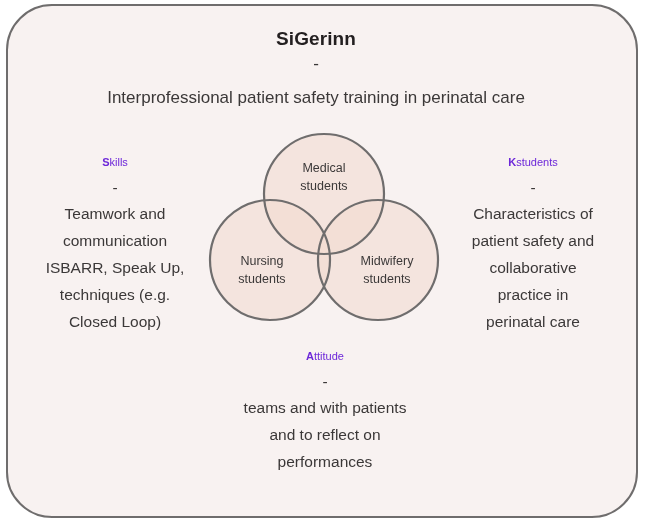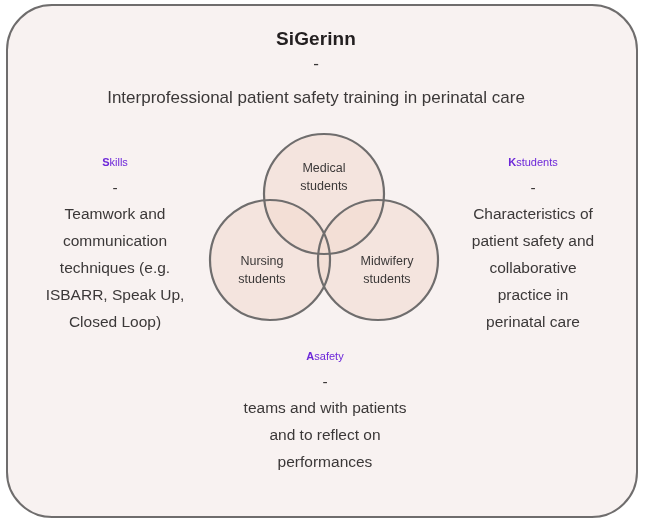--- a/index.html
+++ b/index.html
@@ -134,40 +134,40 @@
     <div class="dash">-</div>
     <div class="subtitle">Interprofessional patient safety training in perinatal care</div>
   </div>
 
   <div class="block" id="block-skills">
     <div class="kicker"><b>S</b><span>kills</span></div>
     <div class="kdash">-</div>
     <div class="body">
       <div>Teamwork and</div>
       <div>communication</div>
+      <div>ISBARR, Speak Up,</div>
       <div>techniques (e.g.</div>
-      <div>ISBARR, Speak Up,</div>
       <div>Closed Loop)</div>
     </div>
   </div>
 
   <div class="block" id="block-knowledge">
     <div class="kicker"><b>K</b><span>students</span></div>
     <div class="kdash">-</div>
     <div class="body">
       <div>Characteristics of</div>
       <div>patient safety and</div>
       <div>collaborative</div>
       <div>practice in</div>
       <div>perinatal care</div>
     </div>
   </div>
 
   <div class="block" id="block-attitude">
-    <div class="kicker"><b>A</b><span>safety</span></div>
+    <div class="kicker"><b>A</b><span>ttitude</span></div>
     <div class="kdash">-</div>
     <div class="body">
       <div>teams and with patients</div>
       <div>and to reflect on</div>
       <div>performances</div>
     </div>
   </div>
 
   <div id="venn">
     <svg width="236" height="200" viewBox="0 0 236 200" xmlns="http://www.w3.org/2000/svg">

